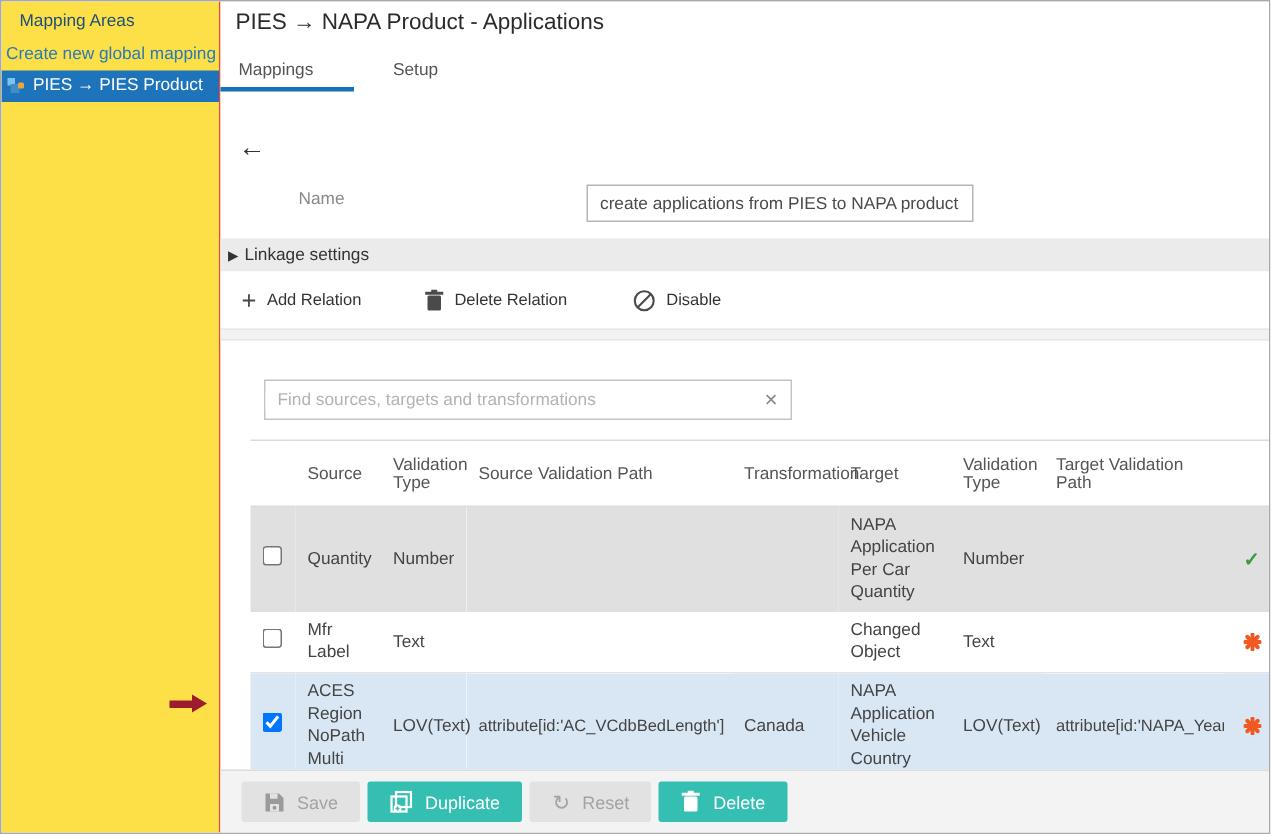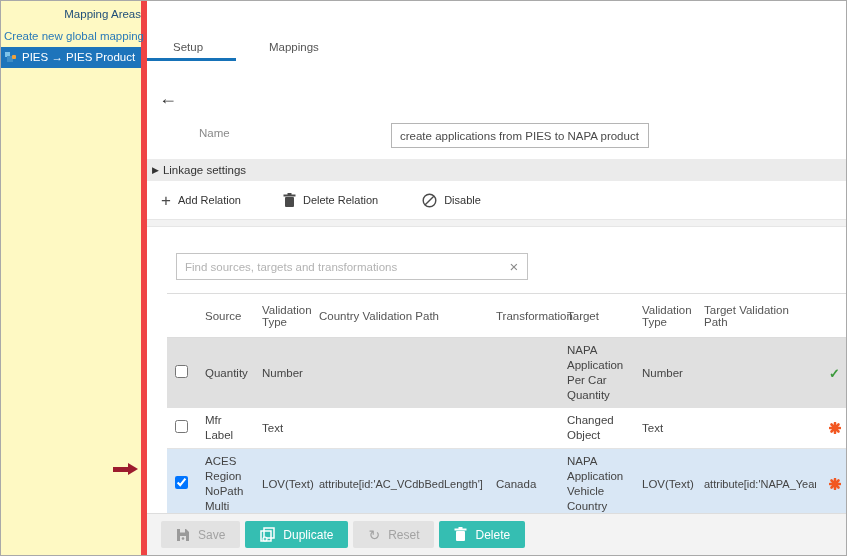--- a/index.html
+++ b/index.html
@@ -1,20 +1,20 @@
 <!DOCTYPE html>
 <html><head>
 <meta charset="utf-8">
 <style>
   * { margin:0; padding:0; box-sizing:border-box; }
   html,body { width:847px; height:556px; background:#fff; font-family:"Liberation Sans", sans-serif; }
   .window { position:relative; width:847px; height:556px; border:1px solid #a9a9a9; background:#fff; overflow:hidden; }
 
   
-  .sidebar { position:absolute; left:0; top:0; width:146px; height:100%; background:#fef9c3; border-right:6px solid #ef4444;text-align:right; }
+  .sidebar { position:absolute; left:0; top:0; width:146px; height:100%; background:#fde047; border-right:1px solid #ef4444; }
   .sidebar-header { padding:7px 0 6px 12px; font-size:11.5px; color:#1f4e79; }
   .sidebar-link { padding:4px 0 5px 3px; font-size:11.5px; color:#2a7ab8; cursor:pointer; white-space:nowrap; }
   .sidebar-selected { display:flex; align-items:center; gap:5px; background:#1d74bb; color:#fff; font-size:11.5px; padding:4px 0 5px 4px; white-space:nowrap; }
   .map-icon { position:relative; width:12px; height:12px; flex:0 0 12px; }
   .map-icon .sq1 { position:absolute; left:0; top:1px; width:5px; height:5px; background:#7ec3ea; }
   .map-icon .sq2 { position:absolute; left:2px; top:5px; width:6px; height:6px; background:#3f8ec7; }
   .map-icon .dot { position:absolute; right:1px; top:4px; width:4px; height:4px; background:#f0a23c; border-radius:1px; }
 
   
   .main { position:absolute; left:146px; top:0; right:0; bottom:0; background:#fff; }
@@ -93,24 +93,25 @@
       <span class="map-icon">
           <span class="sq1"></span>
           <span class="sq2"></span>
           <span class="dot"></span>
         </span>
       <span>PIES → PIES Product</span>
     </div>
   </div>
 
   <div class="main">
+    <div class="page-title">PIES → NAPA Product - Applications</div>
 
     <div class="tabs">
+      <div class="tab">Mappings</div>
       <div class="tab setup">Setup</div>
-      <div class="tab">Mappings</div>
     </div>
     <div class="tab-underline"></div>
 
     <div class="heading-row">
       <span class="back-arrow">←</span>
     </div>
 
     <div class="name-row">
       <span class="name-label">Name</span>
       <input class="name-input" type="text" value="create applications from PIES to NAPA product" style="">
@@ -159,21 +160,21 @@
           <col style="width:75px">
           <col style="width:62px">
           <col style="width:120px">
           <col style="width:45px">
       </colgroup>
       <thead>
         <tr>
           <th></th>
           <th>Source</th>
           <th>Validation Type</th>
-          <th>Country Validation Path</th>
+          <th>Source Validation Path</th>
           <th>Transformation</th>
           <th>Target</th>
           <th>Validation Type</th>
           <th>Target Validation Path</th>
           <th></th>
         </tr>
       </thead>
       <tbody>
         <tr class="row-gray">
           <td><input type="checkbox" class="chk" style=""></td>

